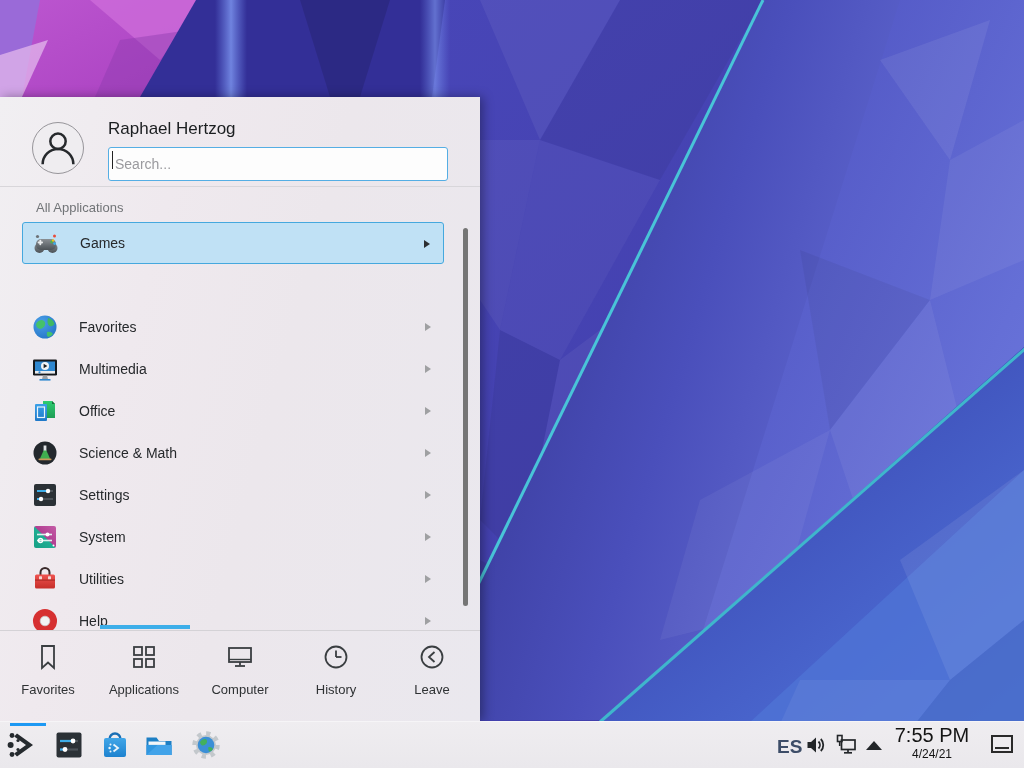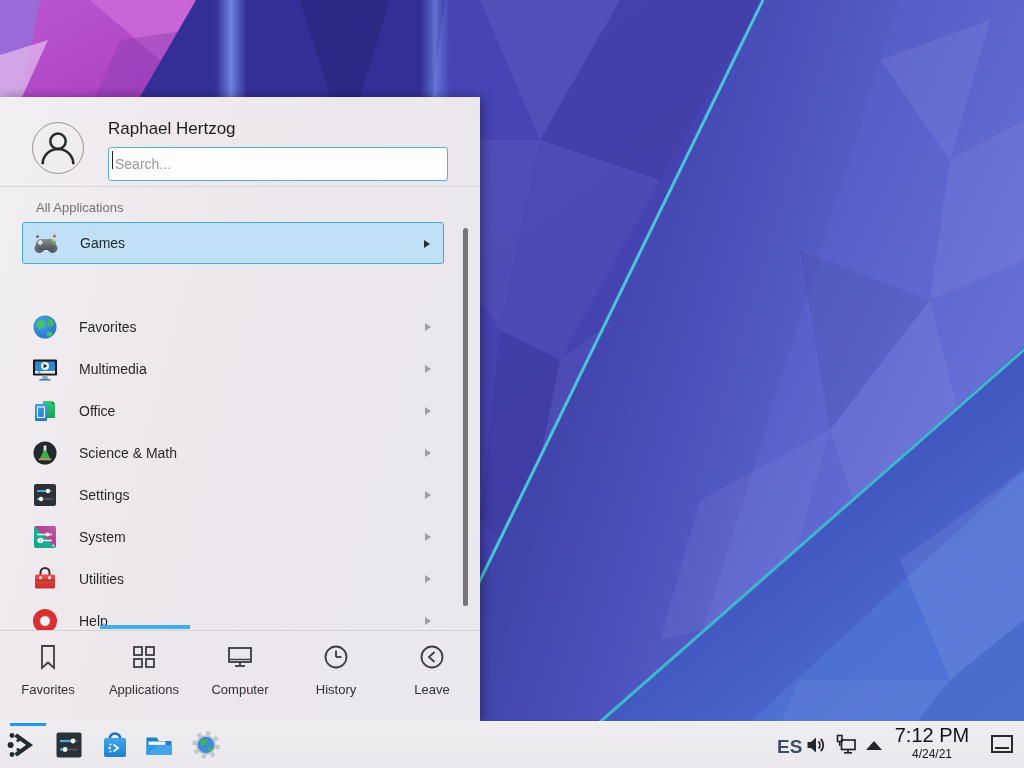--- a/index.html
+++ b/index.html
@@ -438,21 +438,21 @@
     <rect x="2.5" y="2.5" width="4.5" height="6" fill="none" stroke="#232629" stroke-width="1.6"></rect>
     <line x1="4.7" y1="8.5" x2="4.7" y2="13" stroke="#232629" stroke-width="1.6"></line>
     <rect x="6.5" y="7" width="13.5" height="9.5" fill="none" stroke="#232629" stroke-width="1.7"></rect>
     <line x1="13" y1="16.5" x2="13" y2="19" stroke="#232629" stroke-width="1.7"></line>
     <line x1="9" y1="19.8" x2="17" y2="19.8" stroke="#232629" stroke-width="1.7"></line>
   </svg>
 
   <span class="caret-up"></span>
 
   <div class="clock">
-    <div class="time">7:12 PM</div>
+    <div class="time">7:55 PM</div>
     <div class="date">4/24/21</div>
   </div>
 
   <div class="show-desktop">
     <span class="sd-rect"></span>
     <span class="sd-line"></span>
   </div>
 </div>
 
 </body></html>

